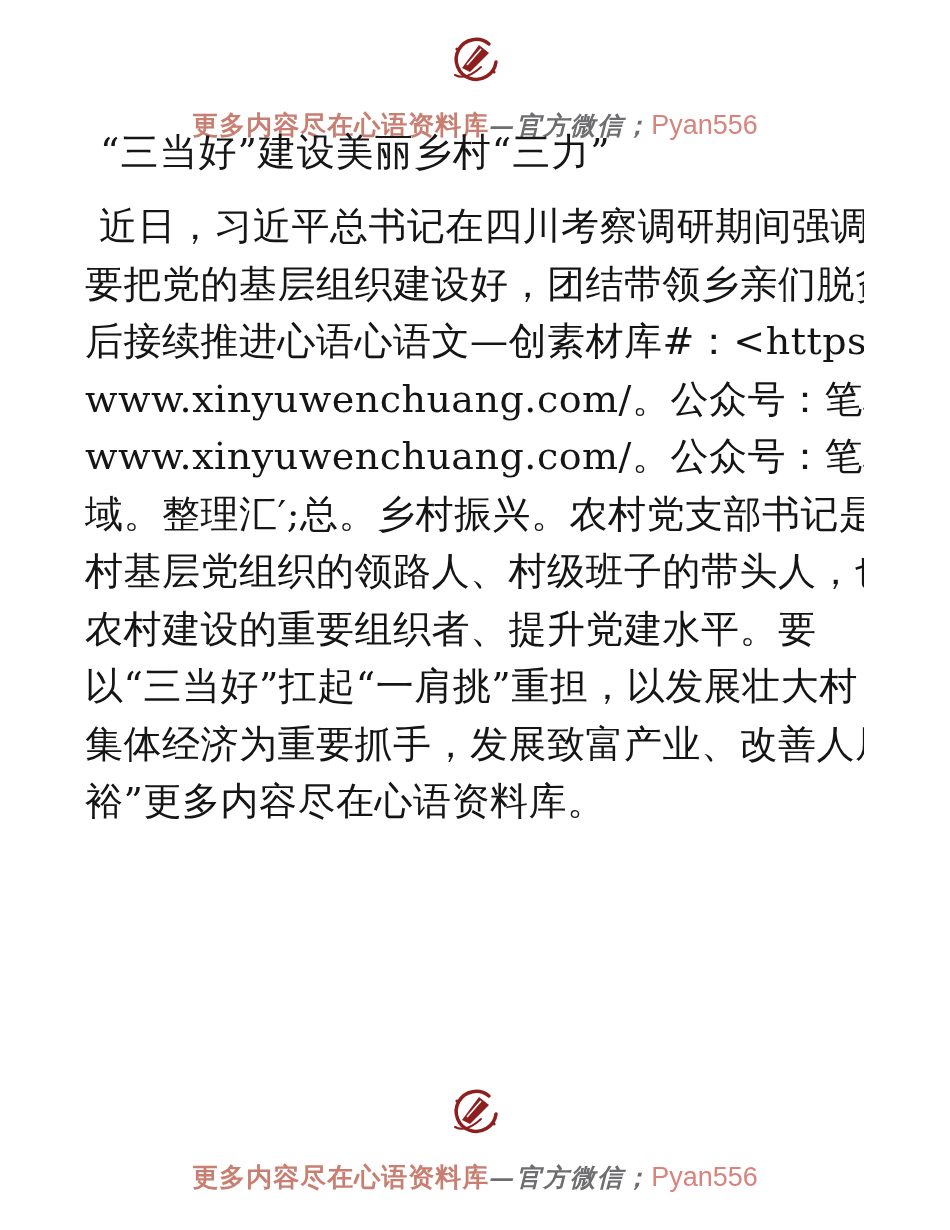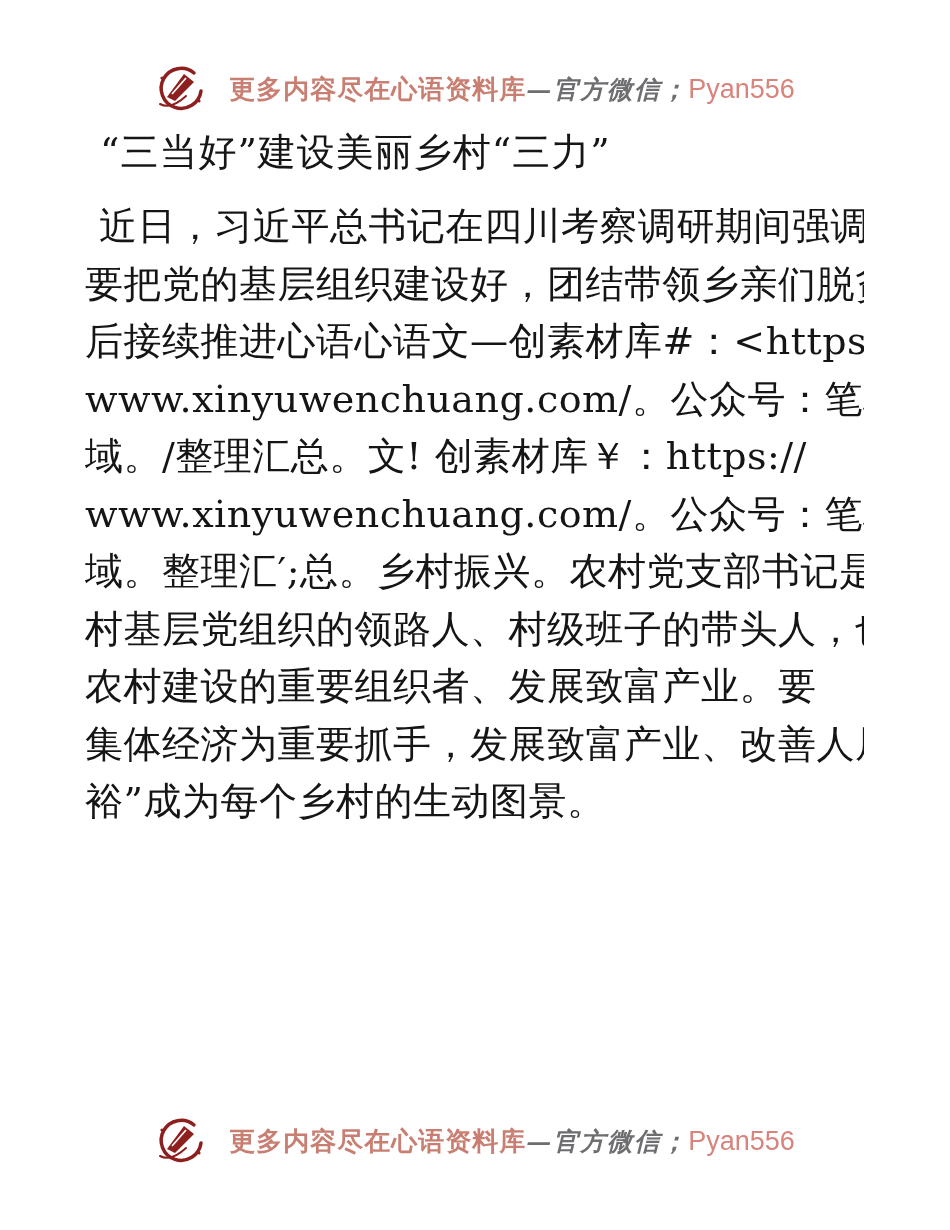--- a/index.html
+++ b/index.html
@@ -9,21 +9,21 @@
     font-family: "DejaVu Serif", "Liberation Serif", serif;
     position: relative;
     overflow: hidden;
   }
   .page { position: absolute; inset: 0; background: #ffffff; }
 
   
   .watermark {
     position: absolute; left: 0; right: 0;
     display: flex; justify-content: center; align-items: center;
-    gap: 24px; height: 50px;
+    gap: 24px; height: 50px; flex-direction: column;
   }
   .watermark.top { top: 64px; }
   .watermark.bottom { top: 1116px; }
   .wm-logo { width: 50px; height: 48px; flex: 0 0 auto; }
   .wm-text { white-space: nowrap; }
   .brand {
     color: #c87f72;
     font-size: 26px; font-weight: bold;
     letter-spacing: 1px;
   }
@@ -84,27 +84,27 @@
     <span class="wm-text"><span class="brand">更多内容尽在心语资料库</span><span class="wechat-label">—官方微信；</span><span class="wechat-id">Pyan556</span></span>
   </div>
 
   <div class="doc-title">“三当好”建设美丽乡村“三力”</div>
 
   <div class="doc-body">
     <div class="line first">近日，习近平总书记在四川考察调研期间强调，</div>
     <div class="line">要把党的基层组织建设好，团结带领乡亲们脱贫之</div>
     <div class="line">后接续推进心语心语文—创素材库#：&lt;https://</div>
     <div class="line">www.xinyuwenchuang.com/。公众号：笔杆子星</div>
-    <div class="line">域。/整理汇总。文! 创素材库￥：https://</div>
     <div class="line">www.xinyuwenchuang.com/。公众号：笔杆子星</div>
     <div class="line">域。整理汇′;总。乡村振兴。农村党支部书记是农</div>
     <div class="line">村基层党组织的领路人、村级班子的带头人，也是</div>
-    <div class="line">农村建设的重要组织者、发展致富产业。要</div>
+    <div class="line">农村建设的重要组织者、提升党建水平。要</div>
+    <div class="line">以“三当好”扛起“一肩挑”重担，以发展壮大村</div>
     <div class="line">集体经济为重要抓手，发展致富产业、改善人居环</div>
-    <div class="line">裕”成为每个乡村的生动图景。</div>
+    <div class="line">裕”更多内容尽在心语资料库。</div>
   </div>
 
   <div class="watermark bottom">
     <span class="wm-logo">
       <svg viewBox="0 0 50 48" width="50" height="48">
         <path d="M39 8 A 20 20 0 1 0 46 26" fill="none" stroke="#8e1f1f" stroke-width="3.5" stroke-linecap="round"></path>
         <path d="M31 31 Q 16 45 5 39" fill="none" stroke="#8e1f1f" stroke-width="2" stroke-linecap="round"></path>
         <path d="M12 32 L29 9 L39 17 L20 36 Z" fill="#8e1f1f"></path>
         <path d="M17 29 L31 13" stroke="#ffffff" stroke-width="1.6"></path>
         <circle cx="7" cy="13" r="1.6" fill="#8e1f1f"></circle>

